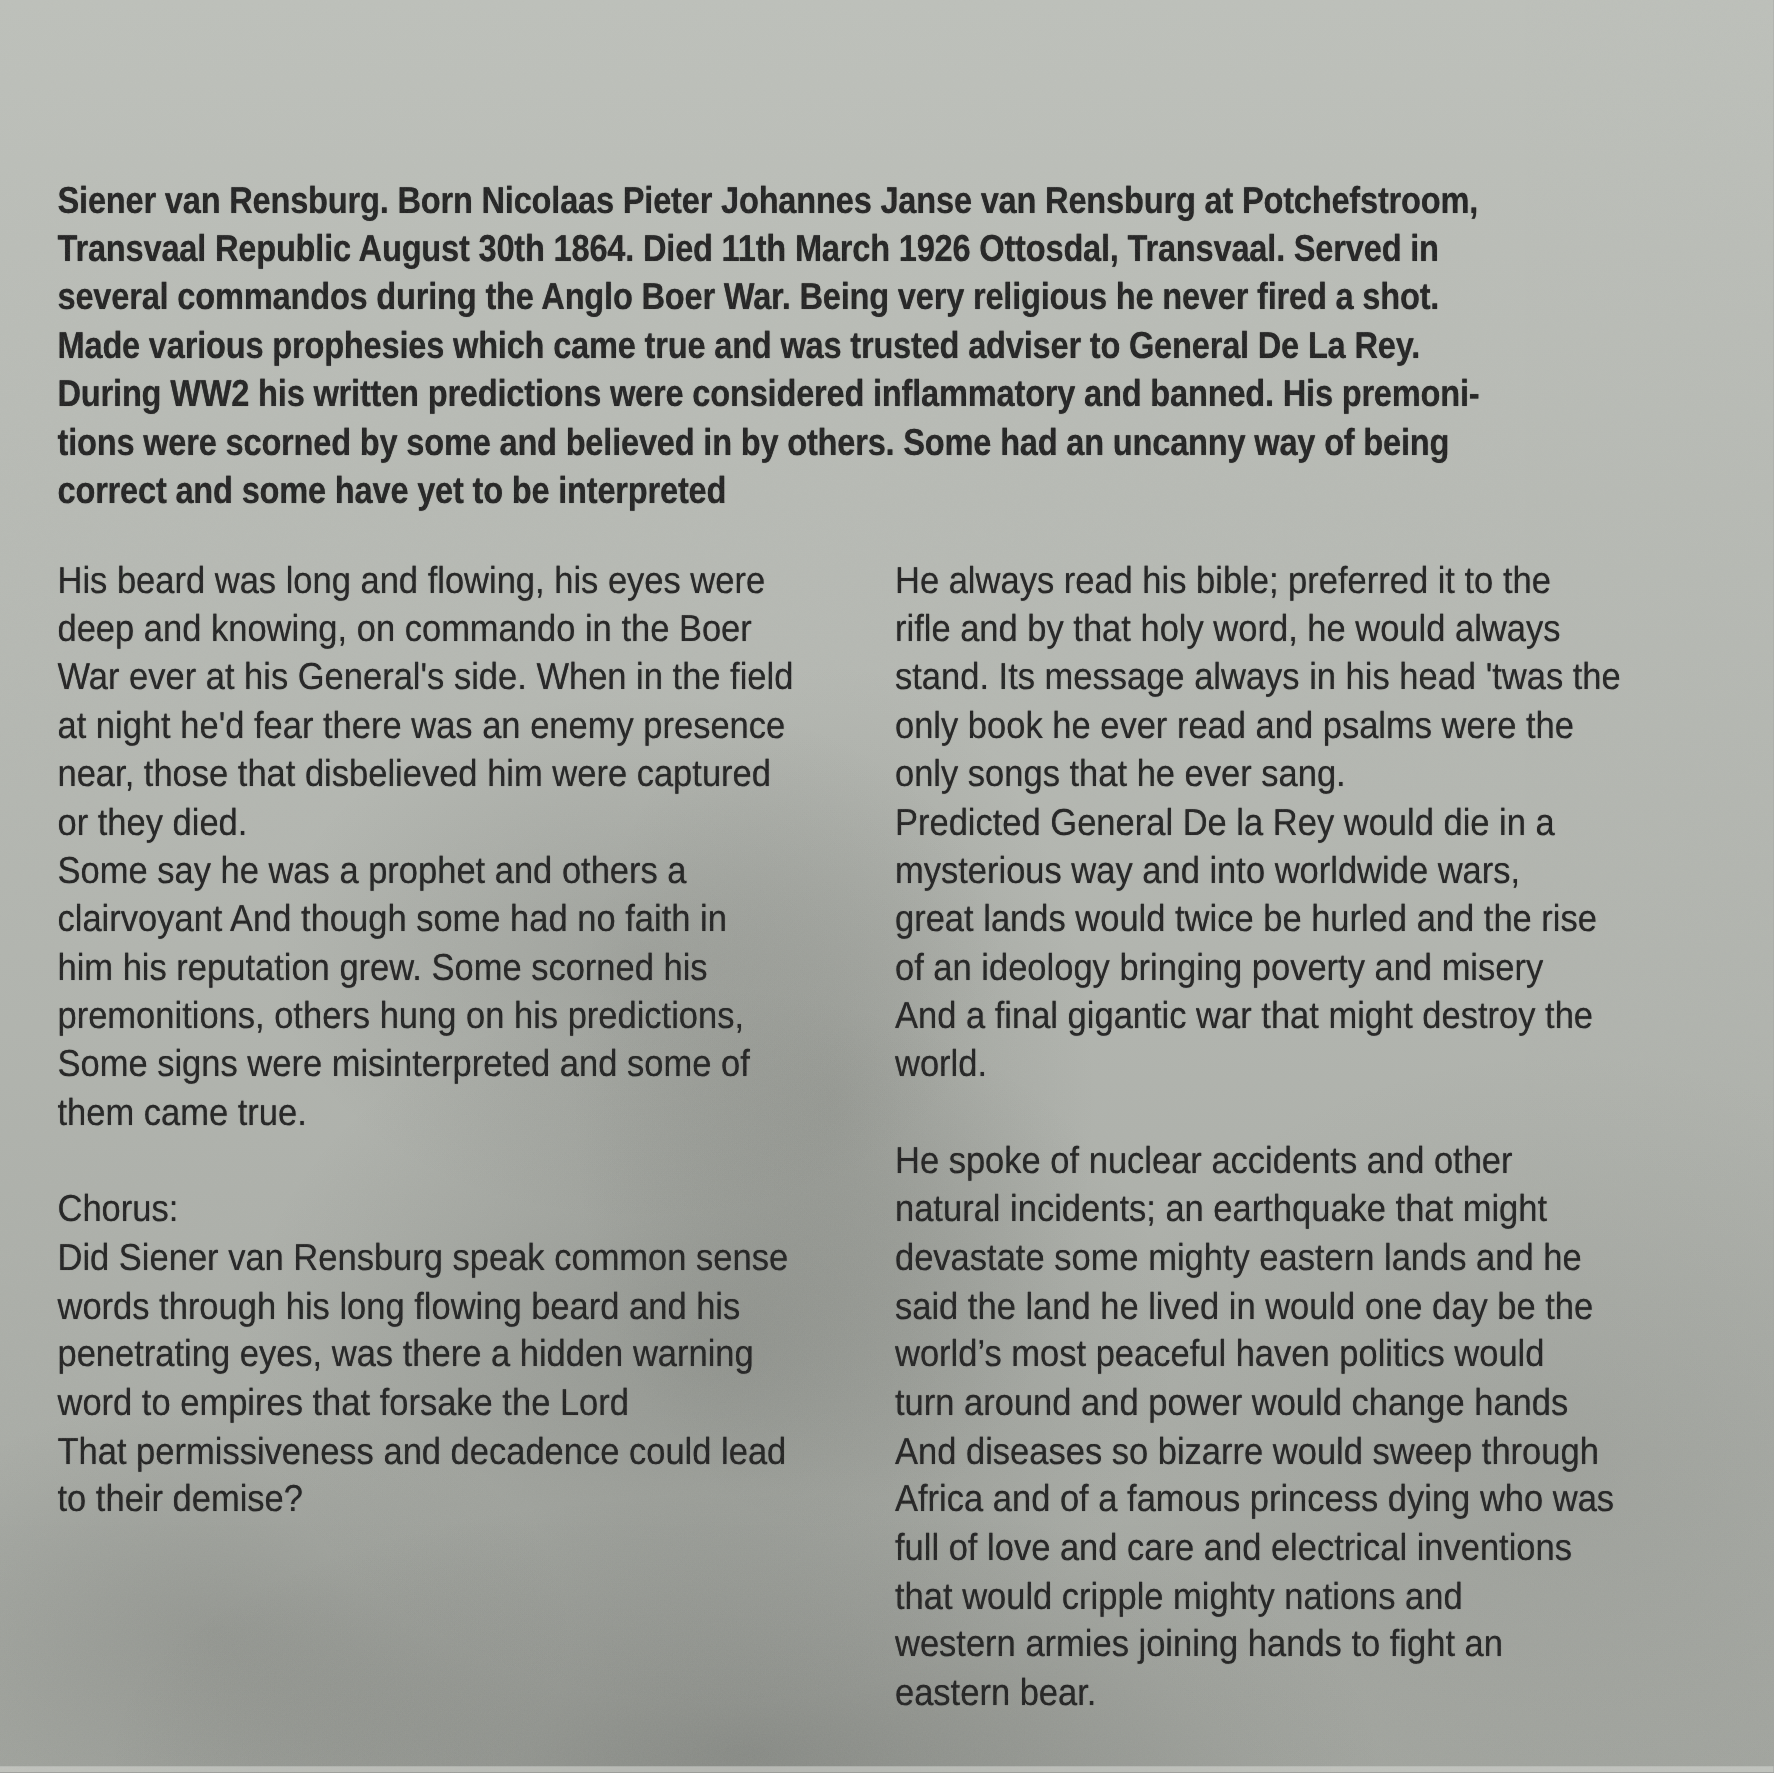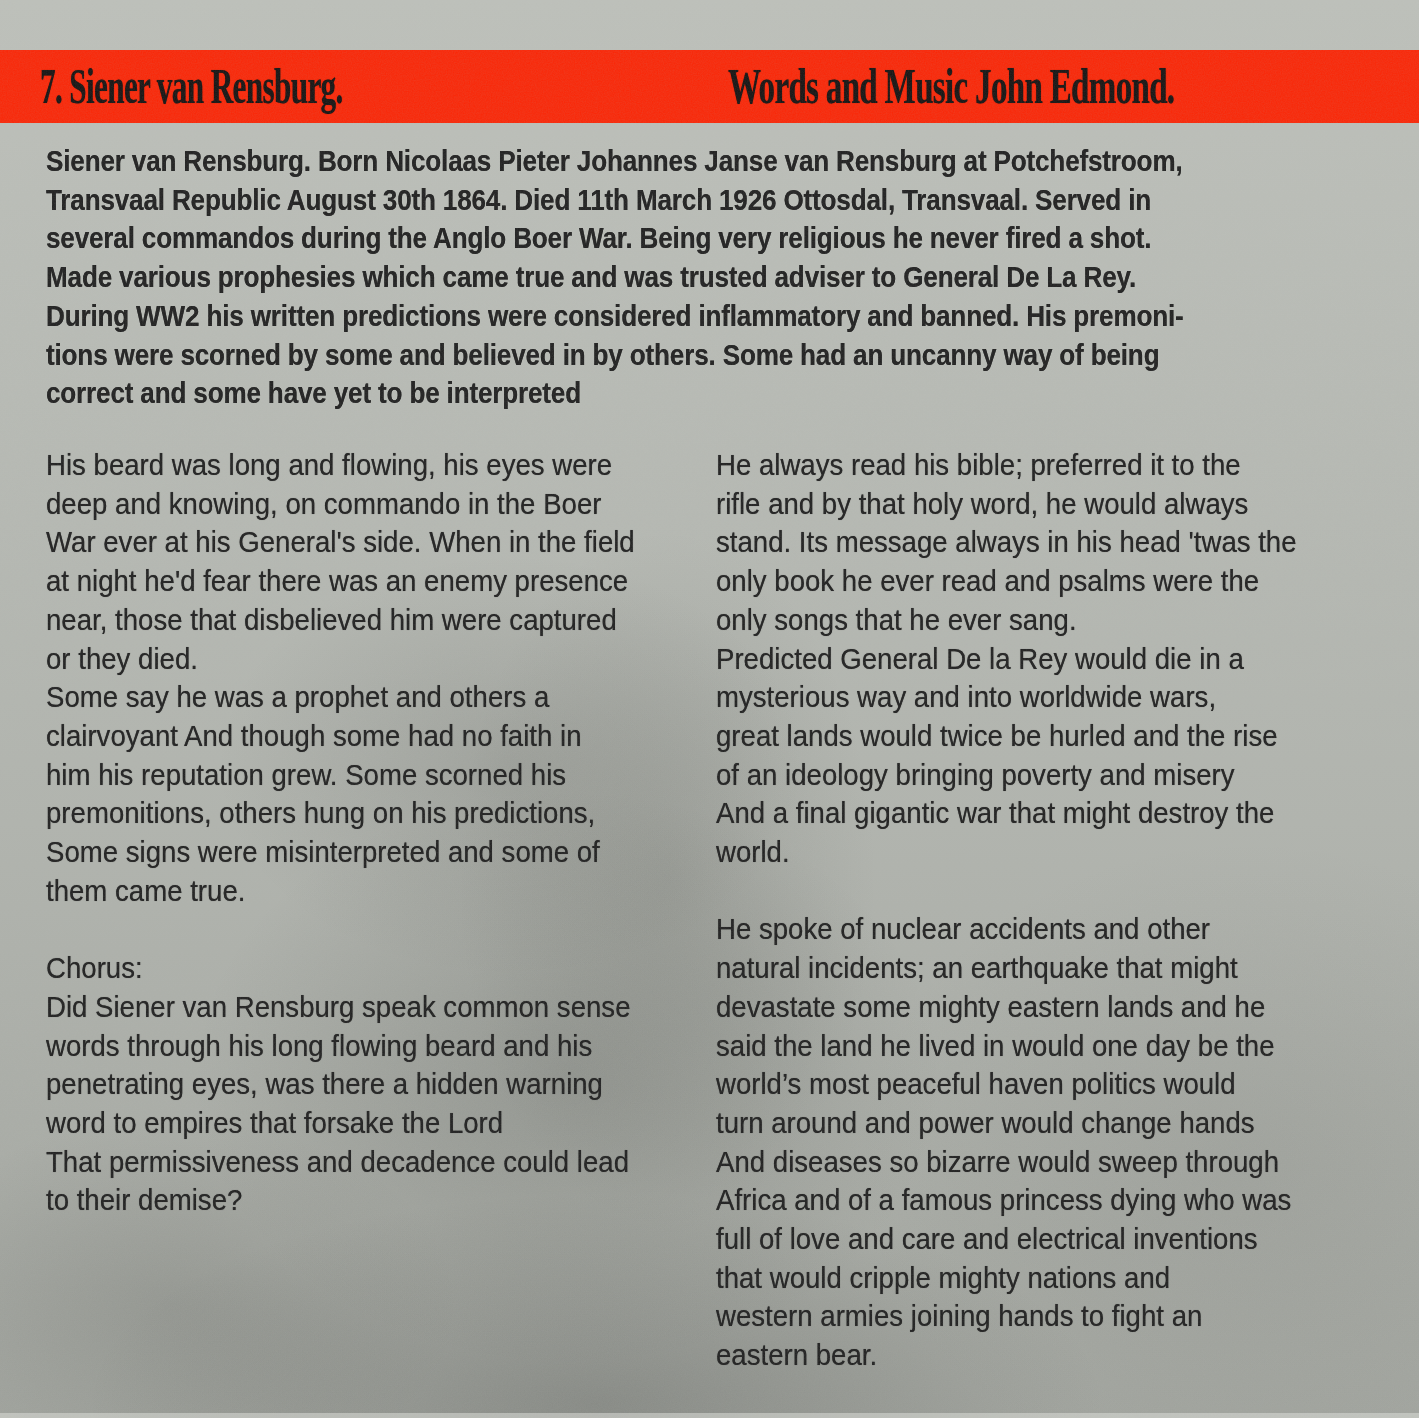--- a/index.html
+++ b/index.html
@@ -71,24 +71,20 @@
   }
   .col-left{left:46px;top:446px;}
   .col-right{left:716px;top:446px;}
   .block + .block{margin-top:38.7px;}
 </style>
 </head>
 <body>
 
 <div class="page">
 
-  <div class="band">
-    <span class="band-text title">7. Siener van Rensburg.</span>
-    <span class="band-text credits">Words and Music John Edmond.</span>
-  </div>
 
   <div class="textblock intro">
       <div class="line">Siener van Rensburg. Born Nicolaas Pieter Johannes Janse van Rensburg at Potchefstroom,</div>
       <div class="line">Transvaal Republic August 30th 1864. Died 11th March 1926 Ottosdal, Transvaal. Served in</div>
       <div class="line">several commandos during the Anglo Boer War. Being very religious he never fired a shot.</div>
       <div class="line">Made various prophesies which came true and was trusted adviser to General De La Rey.</div>
       <div class="line">During WW2 his written predictions were considered inflammatory and banned. His premoni-</div>
       <div class="line">tions were scorned by some and believed in by others. Some had an uncanny way of being</div>
       <div class="line">correct and some have yet to be interpreted</div>
     </div>

